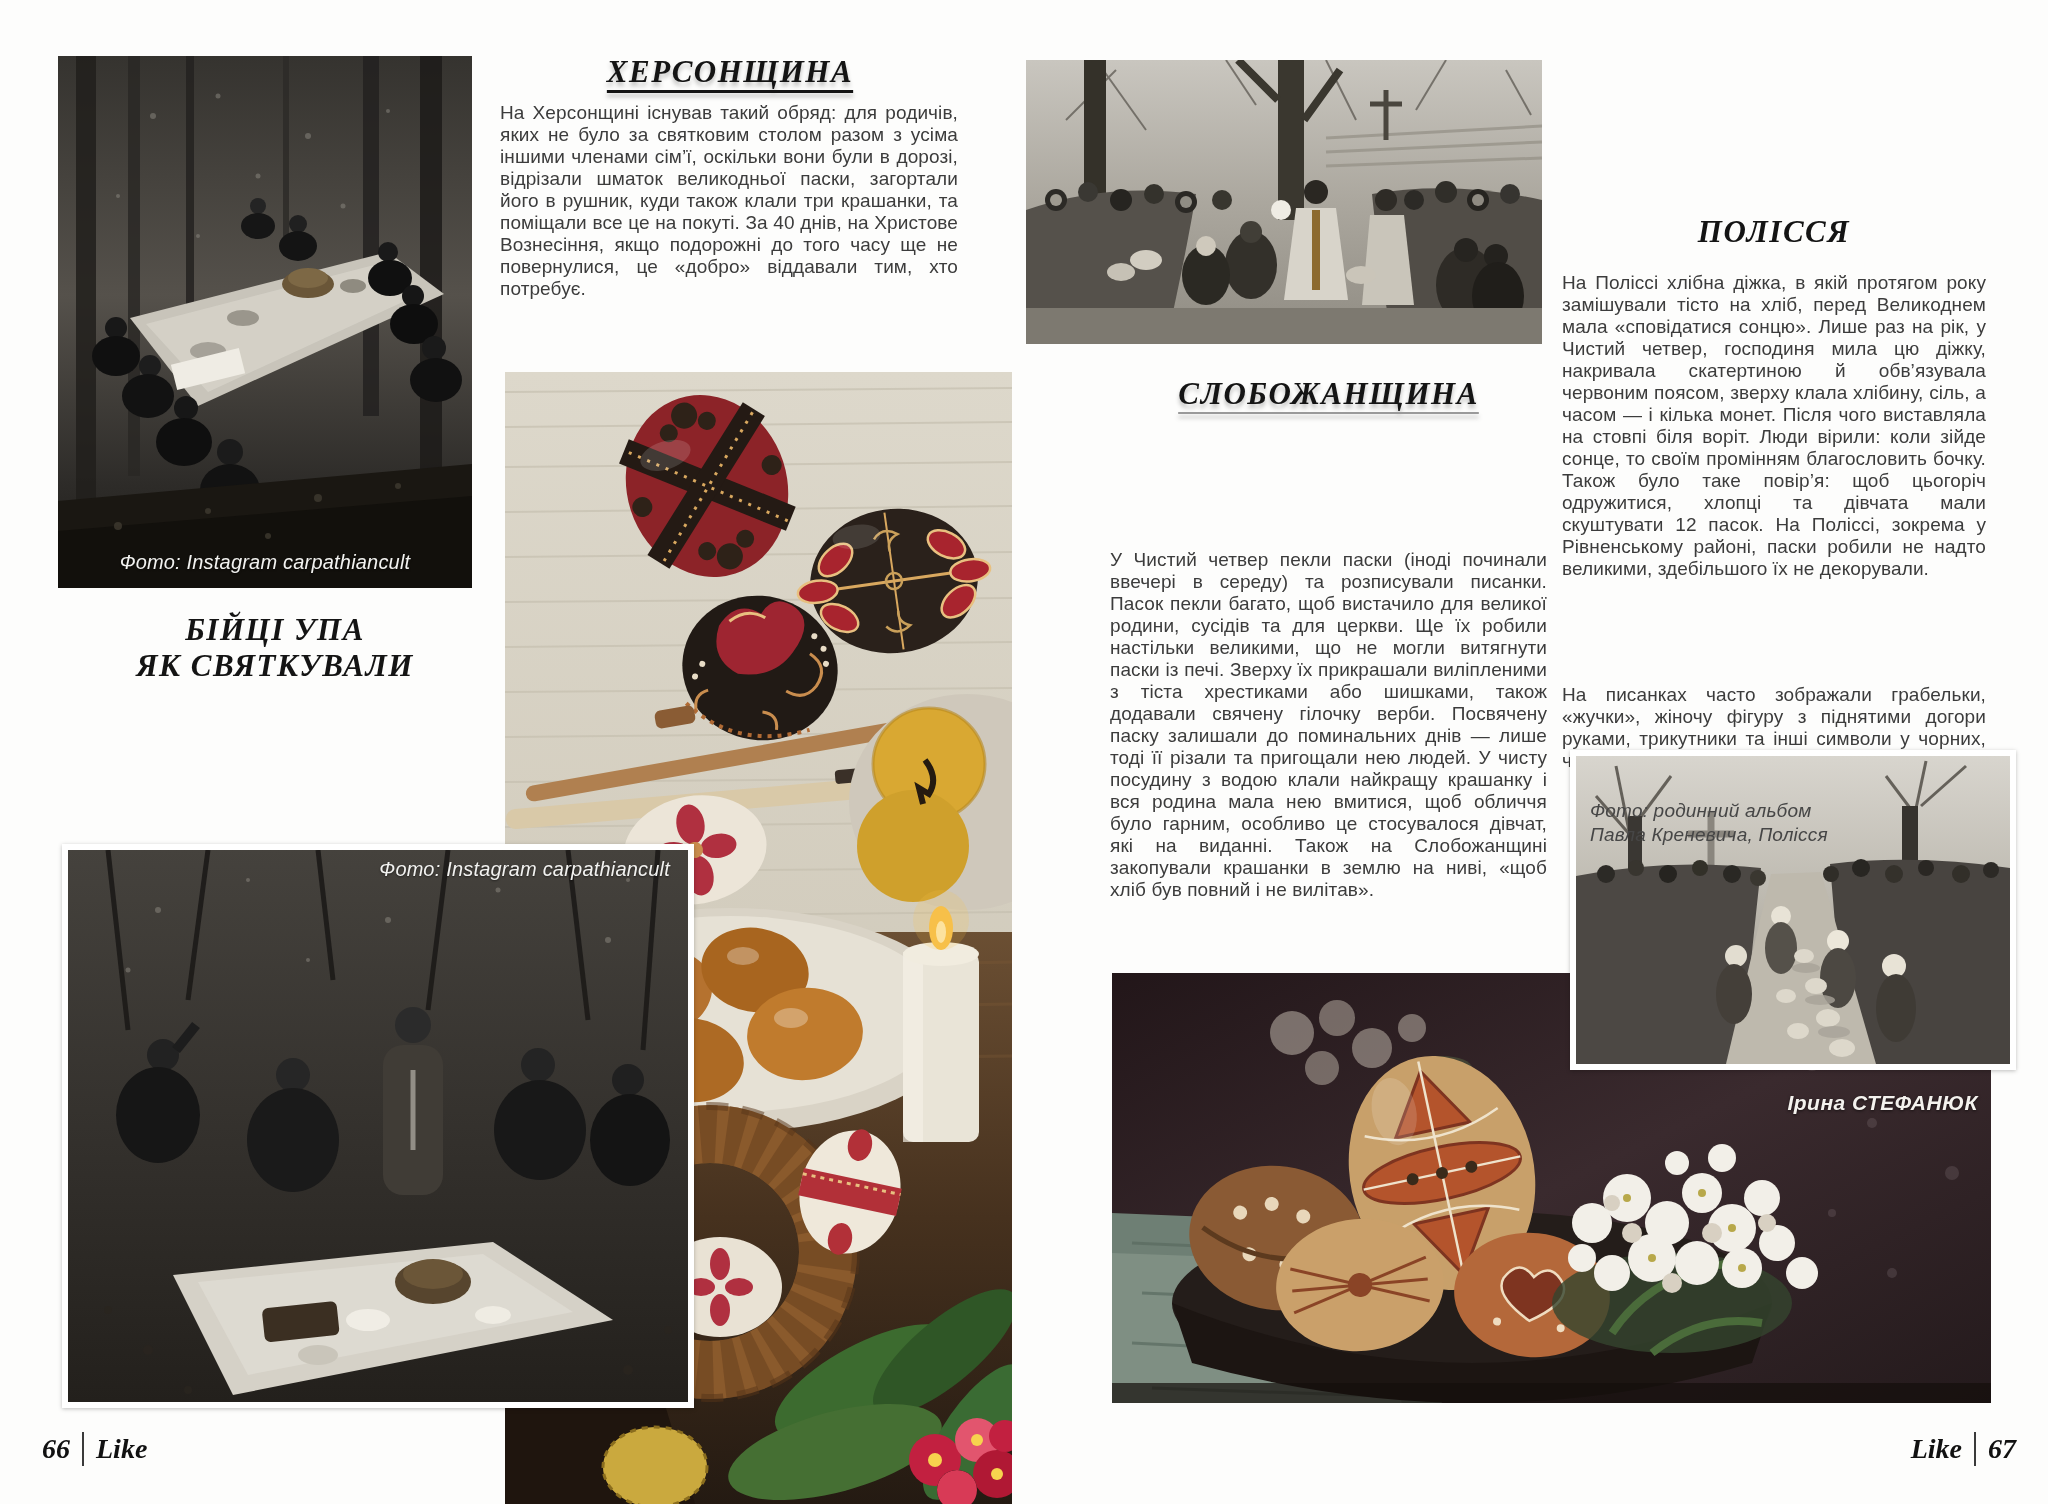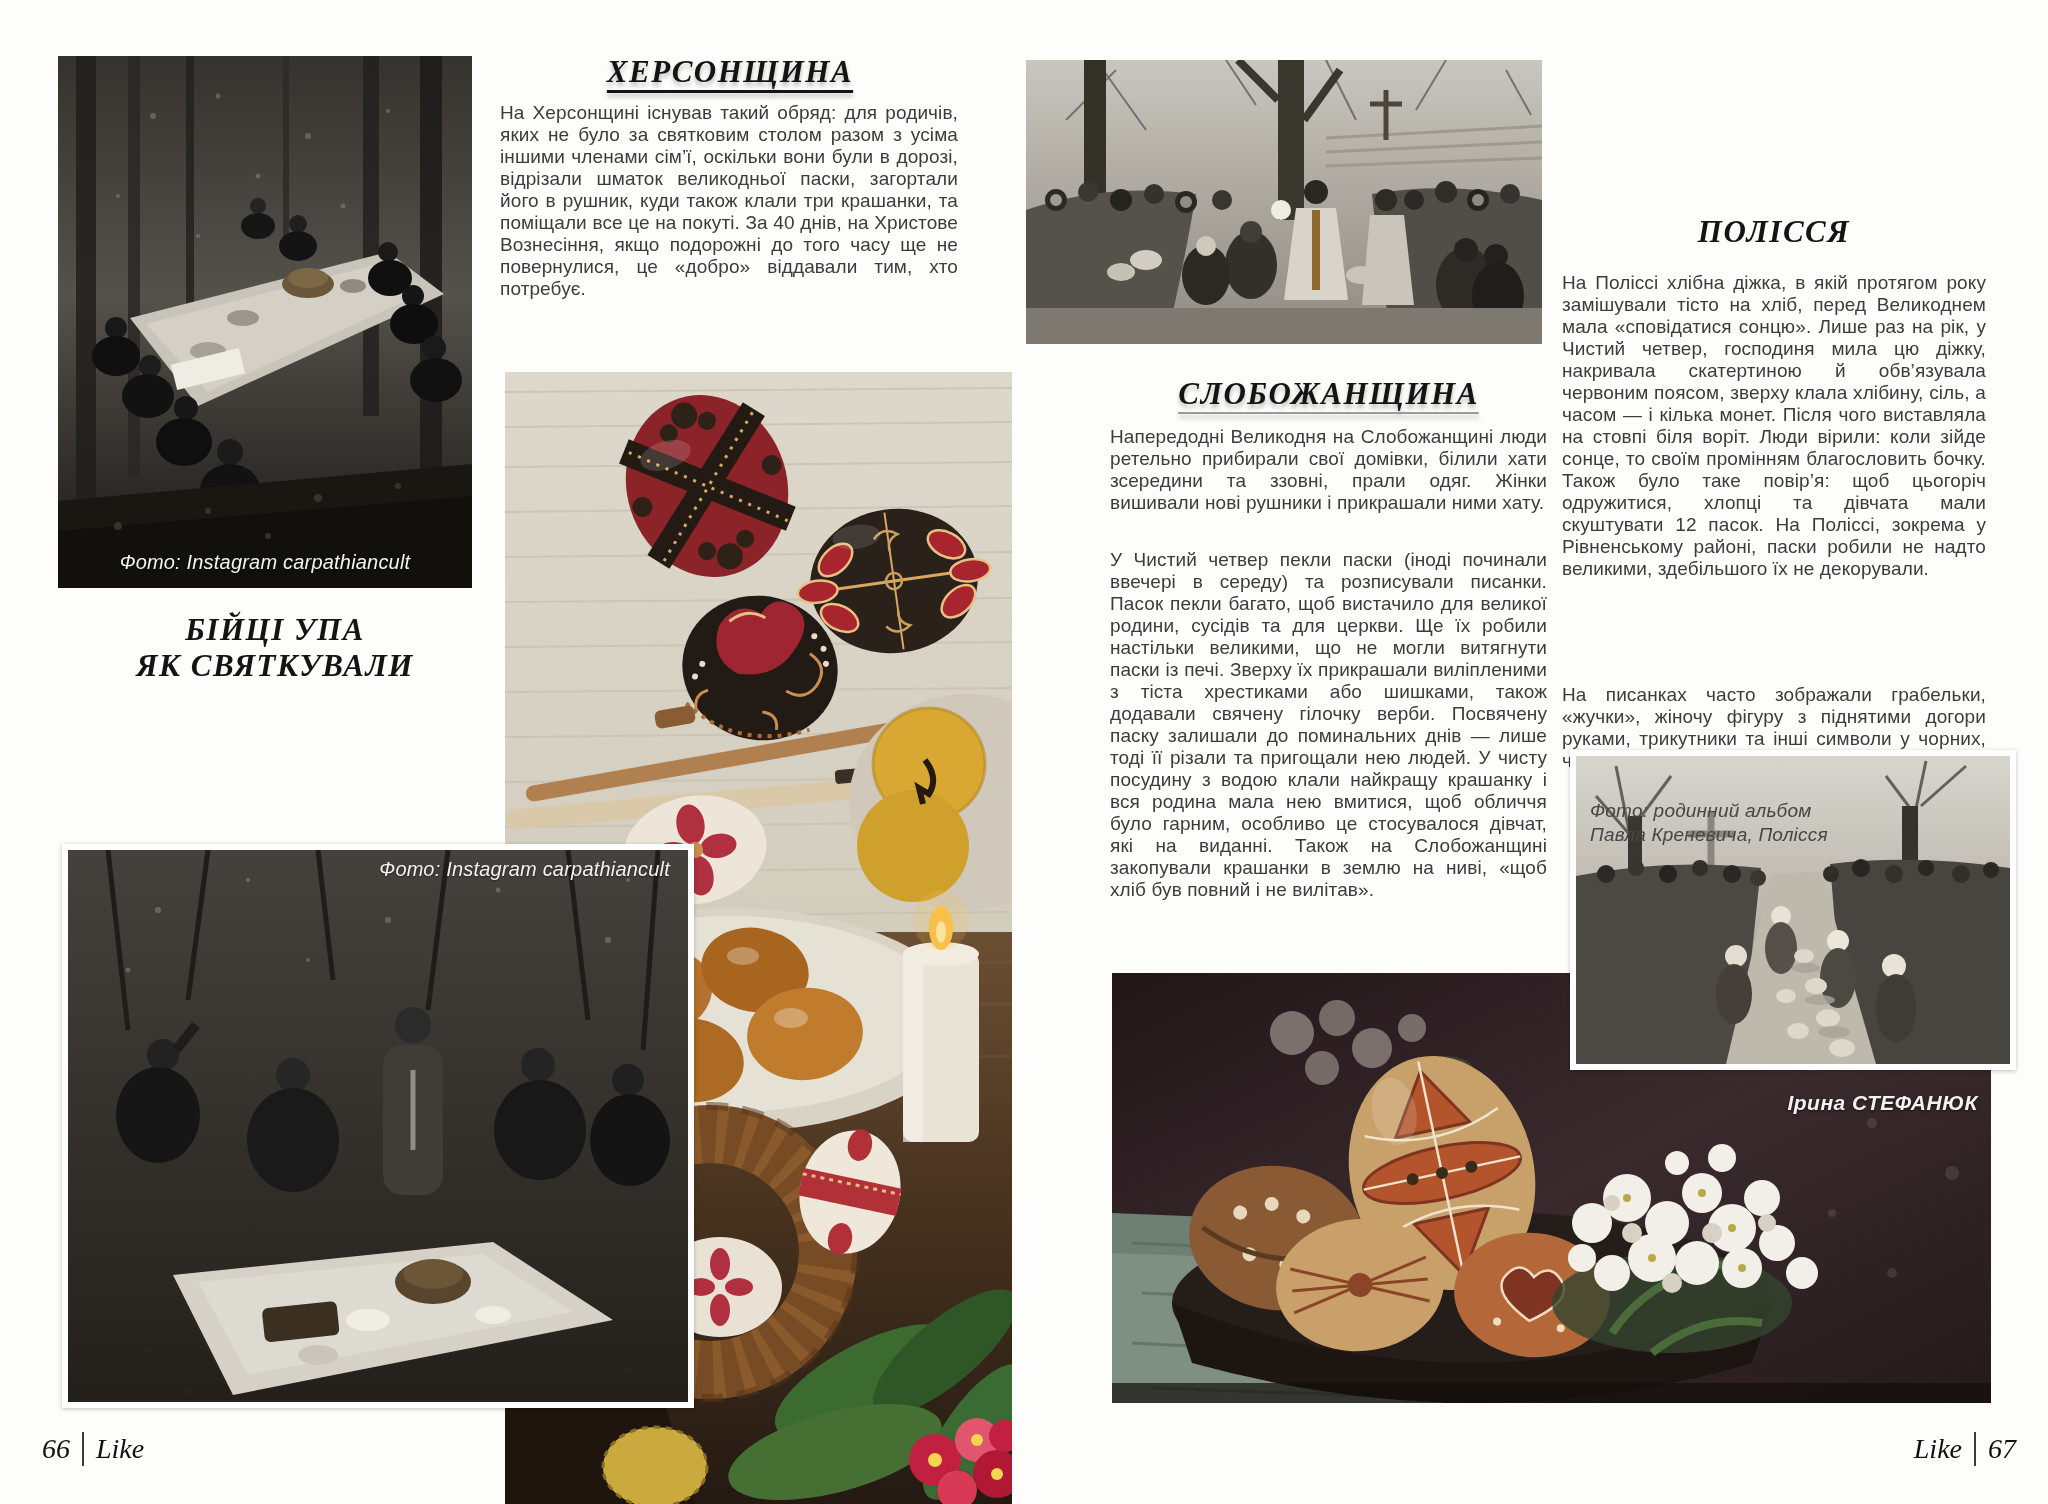--- a/index.html
+++ b/index.html
@@ -37,21 +37,21 @@
     position:absolute;font-size:19px;line-height:24px;color:#464646;
     letter-spacing:.2px;text-shadow:none;margin-top:35px;
   }
   .byline{
     position:absolute;font-size:21px;font-style:italic;font-weight:700;
     color:#f4f2ee;letter-spacing:.5px;z-index:6;text-shadow:0 1px 3px rgba(0,0,0,.6);
   }
   .footer{
     position:absolute;display:flex;align-items:center;gap:12px;z-index:7;
     font-family:"Liberation Serif","DejaVu Serif",serif;
-    font-style:italic;font-weight:400;font-size:28px;color:#111;
+    font-style:italic;font-weight:700;font-size:28px;color:#111;
   }
   .footer .rule{width:2px;height:34px;background:#3a3a3a;}
   .z1{z-index:1}.z2{z-index:2}.z3{z-index:3}
 </style>
 </head>
 <body>
 
 <div class="spread">
 
   <div class="photo soft-frame z2" style="left:58px;top:56px;width:414px;height:532px;">
@@ -450,21 +450,20 @@
           <ellipse cx="472" cy="236" rx="26" ry="34" fill="#201e1a"></ellipse>
         <ellipse cx="120" cy="200" rx="16" ry="10" fill="#d2cdc1"></ellipse>
         <ellipse cx="95" cy="212" rx="14" ry="9" fill="#c6c1b5"></ellipse>
         <ellipse cx="335" cy="215" rx="15" ry="9" fill="#cac5b9"></ellipse>
       </g>
       <rect x="0" y="248" width="516" height="36" fill="#7d7970"></rect>
     </svg>
   </div>
 
   <div class="section-title title-underlined" style="left:1110px;top:376px;width:437px;">СЛОБОЖАНЩИНА</div>
-  <div class="body-text indent" style="left:1110px;top:426px;width:437px;">Напередодні Великодня на Слобожанщині люди ретельно прибирали свої домівки, білили хати зсередини та ззовні, прали одяг. Жінки вишивали нові рушники і прикрашали ними хату.</div>
   <div class="body-text indent" style="left:1110px;top:549px;width:437px;">У Чистий четвер пекли паски (іноді починали ввечері в середу) та розписували писанки. Пасок пекли багато, щоб вистачило для великої родини, сусідів та для церкви. Ще їх робили настільки великими, що не могли витягнути паски із печі. Зверху їх прикрашали виліпленими з тіста хрестиками або шишками, також додавали свячену гілочку верби. Посвячену паску залишали до поминальних днів — лише тоді її різали та пригощали нею людей. У чисту посудину з водою клали найкращу крашанку і вся родина мала нею вмитися, щоб обличчя було гарним, особливо це стосувалося дівчат, які на виданні. Також на Слобожанщині закопували крашанки в землю на ниві, «щоб хліб був повний і не вилітав».</div>
 
 
   <div class="section-title" style="left:1562px;top:214px;width:424px;">ПОЛІССЯ</div>
   <div class="body-text indent" style="left:1562px;top:272px;width:424px;">На Поліссі хлібна діжка, в якій протягом року замішували тісто на хліб, перед Великоднем мала «сповідатися сонцю». Лише раз на рік, у Чистий четвер, господиня мила цю діжку, накривала скатертиною й обв’язувала червоним поясом, зверху клала хлібину, сіль, а часом — і кілька монет. Після чого виставляла на стовпі біля воріт. Люди вірили: коли зійде сонце, то своїм промінням благословить бочку. Також було таке повір’я: щоб цьогоріч одружитися, хлопці та дівчата мали скуштувати 12 пасок. На Поліссі, зокрема у Рівненському районі, паски робили не надто великими, здебільшого їх не декорували.</div>
   <div class="body-text indent" style="left:1562px;top:648px;width:424px;margin-top:36px;">На писанках часто зображали грабельки, «жучки», жіночу фігуру з піднятими догори руками, трикутники та інші символи у чорних, червоних, жовтих, зелених кольорах.</div>
 
   <div class="photo z1" style="left:1112px;top:973px;width:879px;height:430px;">
     <svg viewBox="0 0 879 430" preserveAspectRatio="none">
       <defs>

